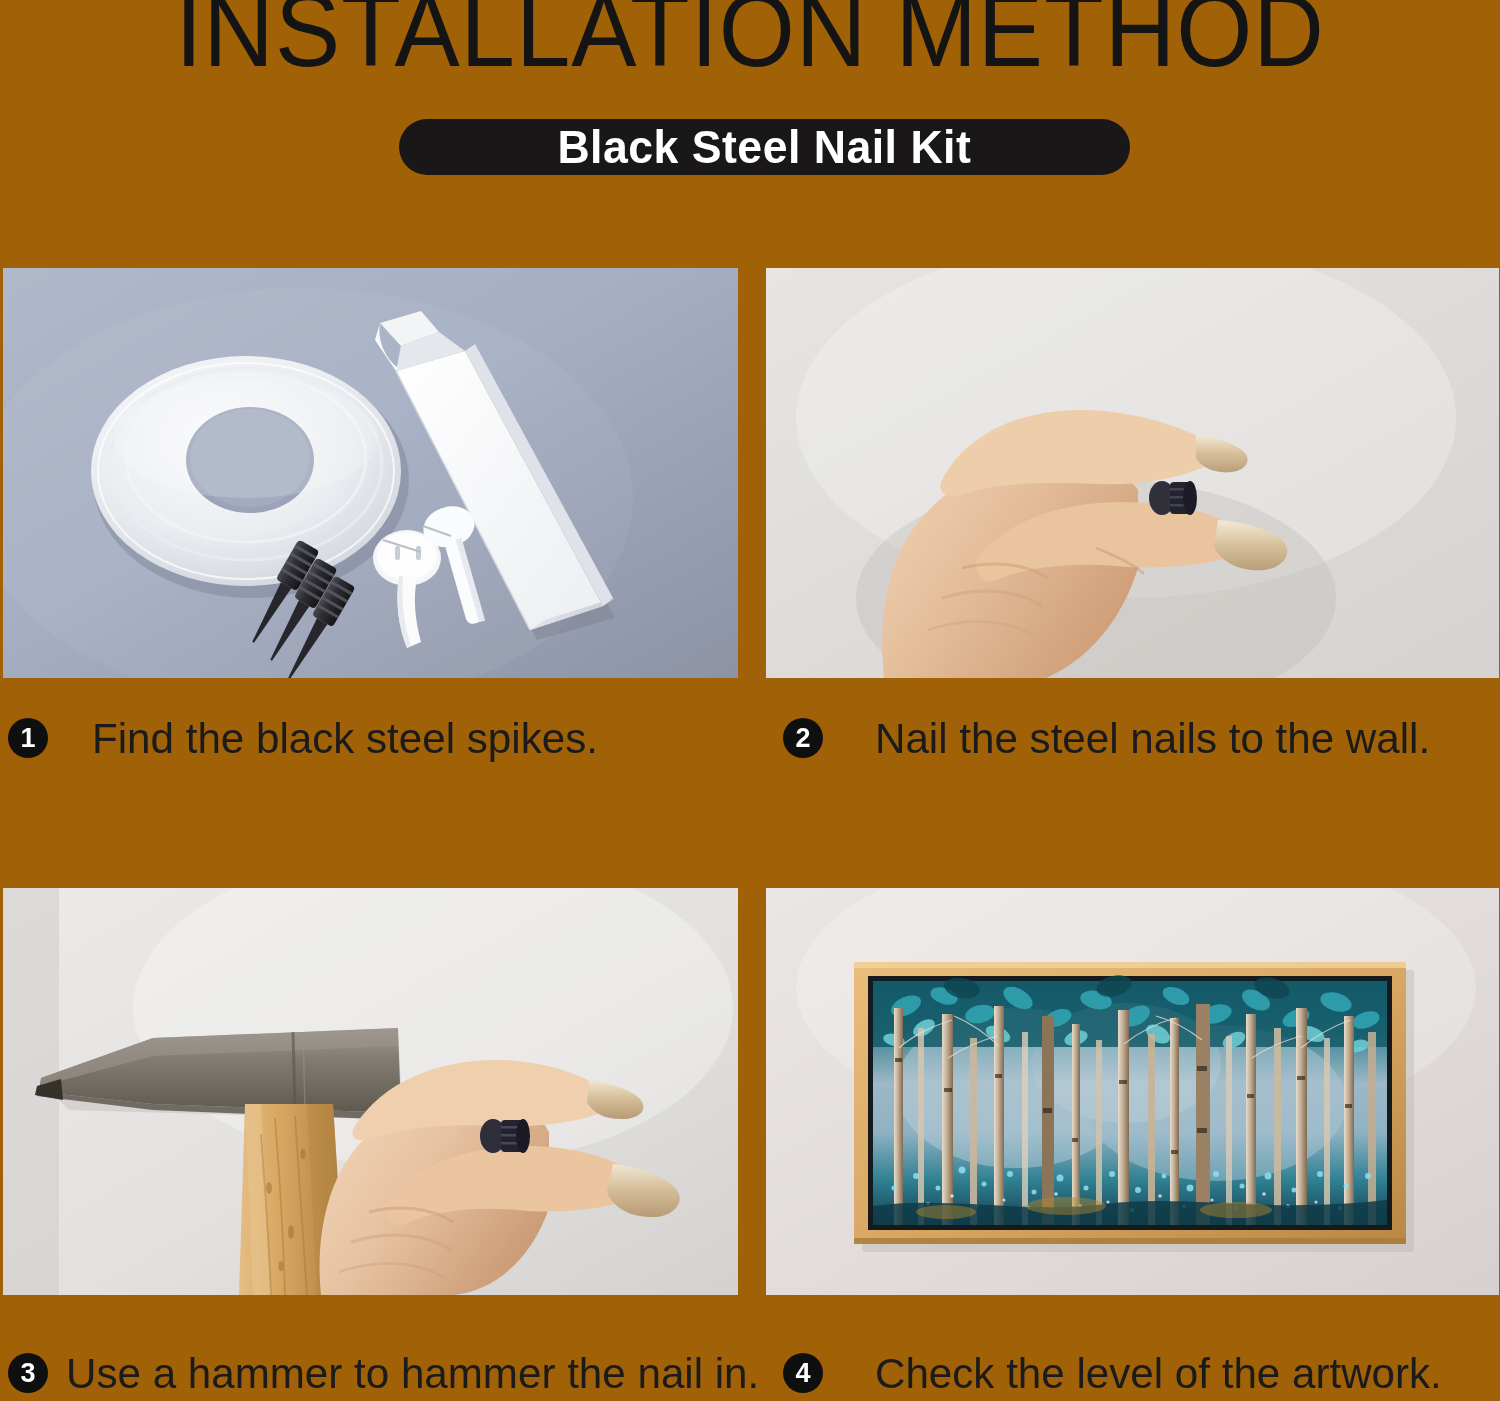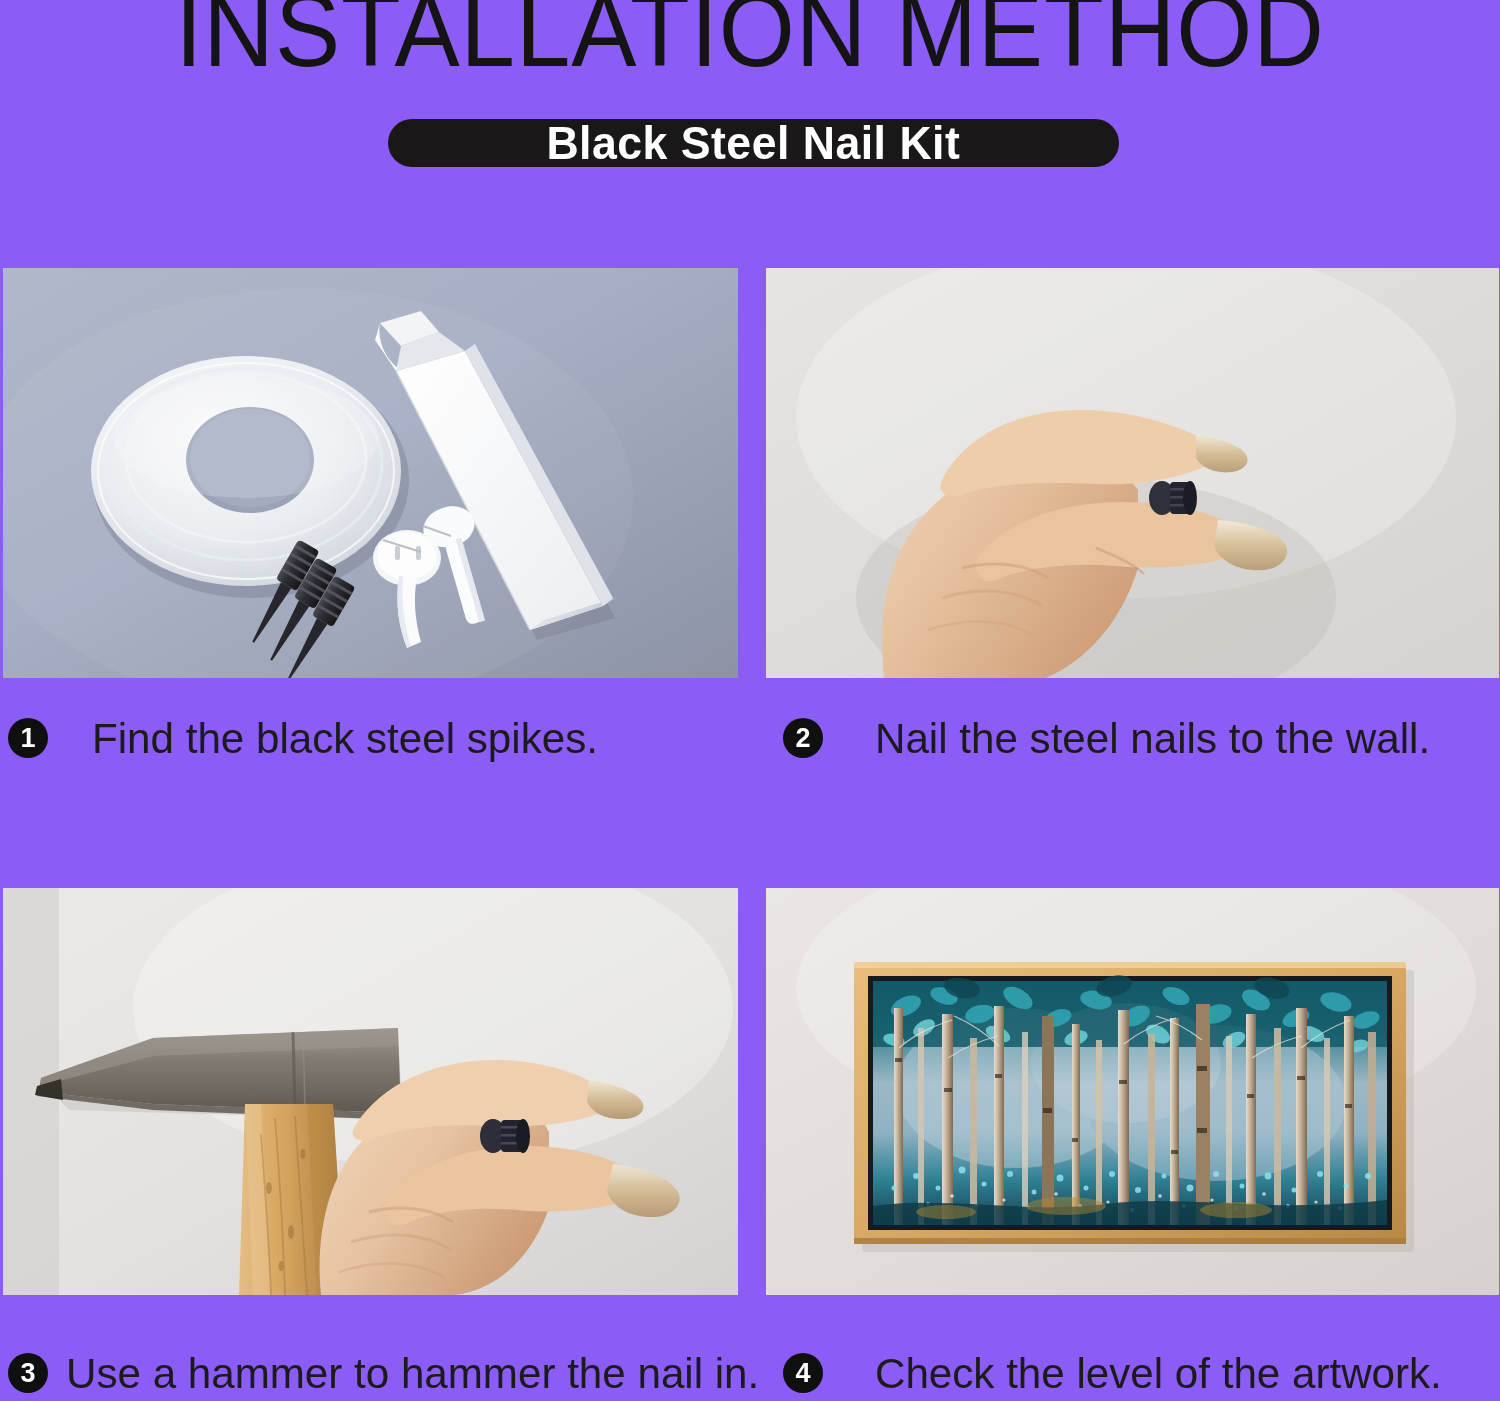--- a/index.html
+++ b/index.html
@@ -9,21 +9,21 @@
     height: 1401px;
     background: #ffffff;
     font-family: "Liberation Sans", sans-serif;
     overflow: hidden;
   }
 
   #page {
     position: relative;
     width: 1500px;
     height: 1401px;
-    background: #8b5cf6;
+    background: #a16207;
   }
 
   
   .title {
     position: absolute;
     left: 0; top: -22px;
     width: 1500px;
     text-align: center;
     font-family: "Liberation Sans Narrow", "Liberation Sans", sans-serif;
     font-size: 104px;
@@ -31,22 +31,22 @@
     font-weight: 400;
     letter-spacing: 1px;
     color: #141414;
     transform: scaleX(0.94);
     transform-origin: center top;
     white-space: nowrap;
   }
 
   .pill {
     position: absolute;
-    left: 388px; top: 119px;
-    width: 731px; height: 48px;
+    left: 399px; top: 119px;
+    width: 731px; height: 56px;
     background: #1a1718;
     border-radius: 33px;
     display: flex;
     align-items: center;
     justify-content: center;
   }
   .pill-label {
     font-family: "Liberation Sans Narrow", "Liberation Sans", sans-serif;
     font-size: 46px;
     line-height: 46px;

